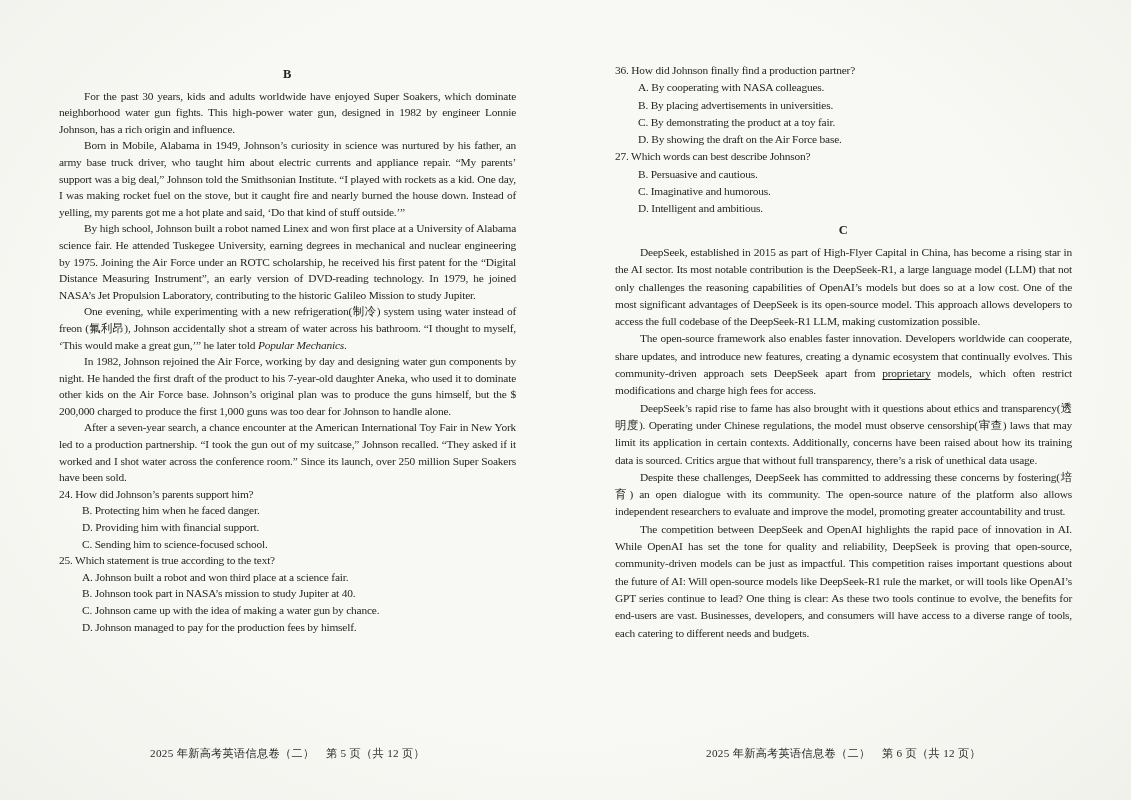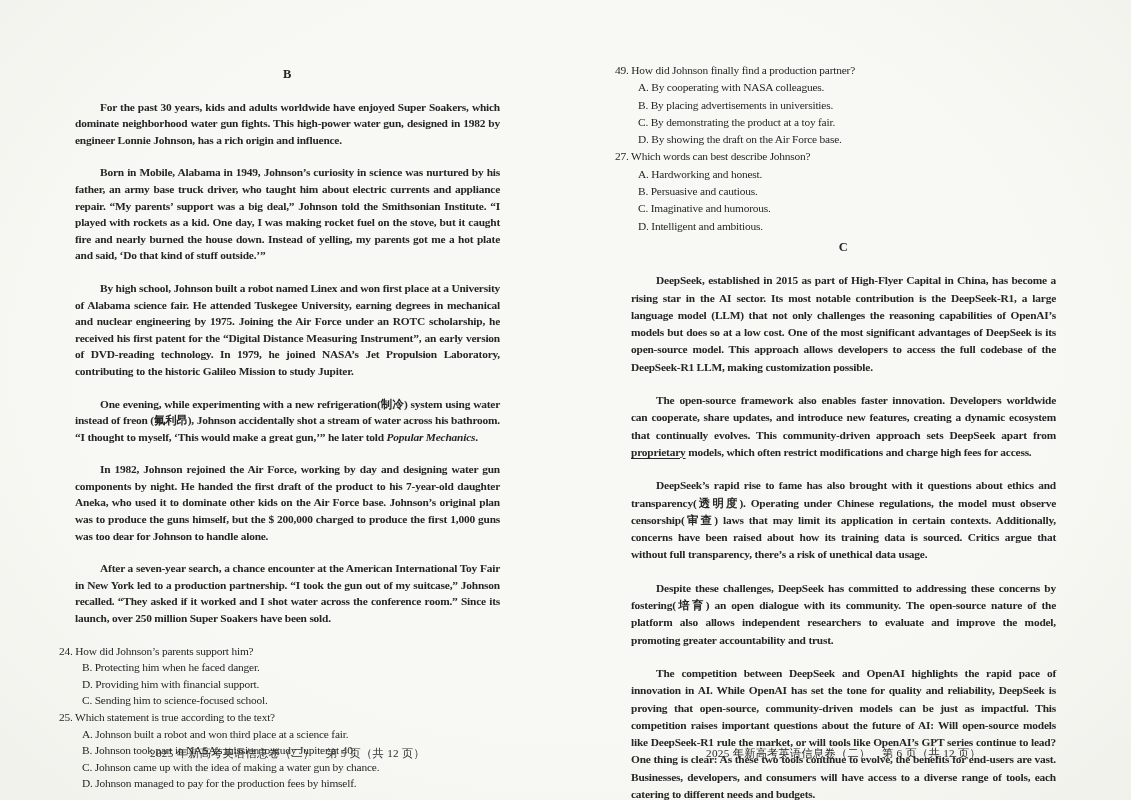--- a/index.html
+++ b/index.html
@@ -35,24 +35,23 @@
   .page-right .page-content { line-height: 17.3px; }
 
   .section-heading {
     text-align: center;
     font-weight: 700;
     font-size: 12.5px;
     margin: 4px 0 5px 0;
     letter-spacing: 0.5px;
   }
   p.para {
-    margin: 16px;
+    margin: 0;
     text-indent: 2.2em;
     text-align: justify;
-    font-weight: bold;
   }
   .question { margin: 0; }
   .q-stem {
     padding-left: 26px;
     text-indent: -26px;
     text-align: left;
   }
   .q-num { }
   .option {
     padding-left: 23px;
@@ -97,29 +96,28 @@
           <div class="option">C. Johnson came up with the idea of making a water gun by chance.</div>
           <div class="option">D. Johnson managed to pay for the production fees by himself.</div>
         </div>
       </div>
     <div class="page-footer">2025 年新高考英语信息卷（二）　第 5 页（共 12 页）</div>
   </div>
 
   <div class="page page-right">
     <div class="page-content">
         <div class="question">
-          <div class="q-stem"><span class="q-num">49. </span><span class="q-text">How did Johnson finally find a production partner?</span></div>
+          <div class="q-stem"><span class="q-num">36. </span><span class="q-text">How did Johnson finally find a production partner?</span></div>
           <div class="option">A. By cooperating with NASA colleagues.</div>
           <div class="option">B. By placing advertisements in universities.</div>
           <div class="option">C. By demonstrating the product at a toy fair.</div>
           <div class="option">D. By showing the draft on the Air Force base.</div>
         </div>
         <div class="question">
           <div class="q-stem"><span class="q-num">27. </span><span class="q-text">Which words can best describe Johnson?</span></div>
-          <div class="option">A. Hardworking and honest.</div>
           <div class="option">B. Persuasive and cautious.</div>
           <div class="option">C. Imaginative and humorous.</div>
           <div class="option">D. Intelligent and ambitious.</div>
         </div>
         <div class="section-heading">C</div>
         <p class="para">DeepSeek, established in 2015 as part of High-Flyer Capital in China, has become a rising star in the AI sector. Its most notable contribution is the DeepSeek-R1, a large language model (LLM) that not only challenges the reasoning capabilities of OpenAI’s models but does so at a low cost. One of the most significant advantages of DeepSeek is its open-source model. This approach allows developers to access the full codebase of the DeepSeek-R1 LLM, making customization possible.</p>
         <p class="para">The open-source framework also enables faster innovation. Developers worldwide can cooperate, share updates, and introduce new features, creating a dynamic ecosystem that continually evolves. This community-driven approach sets DeepSeek apart from <u>proprietary</u> models, which often restrict modifications and charge high fees for access.</p>
         <p class="para">DeepSeek’s rapid rise to fame has also brought with it questions about ethics and transparency(透明度). Operating under Chinese regulations, the model must observe censorship(审查) laws that may limit its application in certain contexts. Additionally, concerns have been raised about how its training data is sourced. Critics argue that without full transparency, there’s a risk of unethical data usage.</p>
         <p class="para">Despite these challenges, DeepSeek has committed to addressing these concerns by fostering(培育) an open dialogue with its community. The open-source nature of the platform also allows independent researchers to evaluate and improve the model, promoting greater accountability and trust.</p>
         <p class="para">The competition between DeepSeek and OpenAI highlights the rapid pace of innovation in AI. While OpenAI has set the tone for quality and reliability, DeepSeek is proving that open-source, community-driven models can be just as impactful. This competition raises important questions about the future of AI: Will open-source models like DeepSeek-R1 rule the market, or will tools like OpenAI’s GPT series continue to lead? One thing is clear: As these two tools continue to evolve, the benefits for end-users are vast. Businesses, developers, and consumers will have access to a diverse range of tools, each catering to different needs and budgets.</p>

